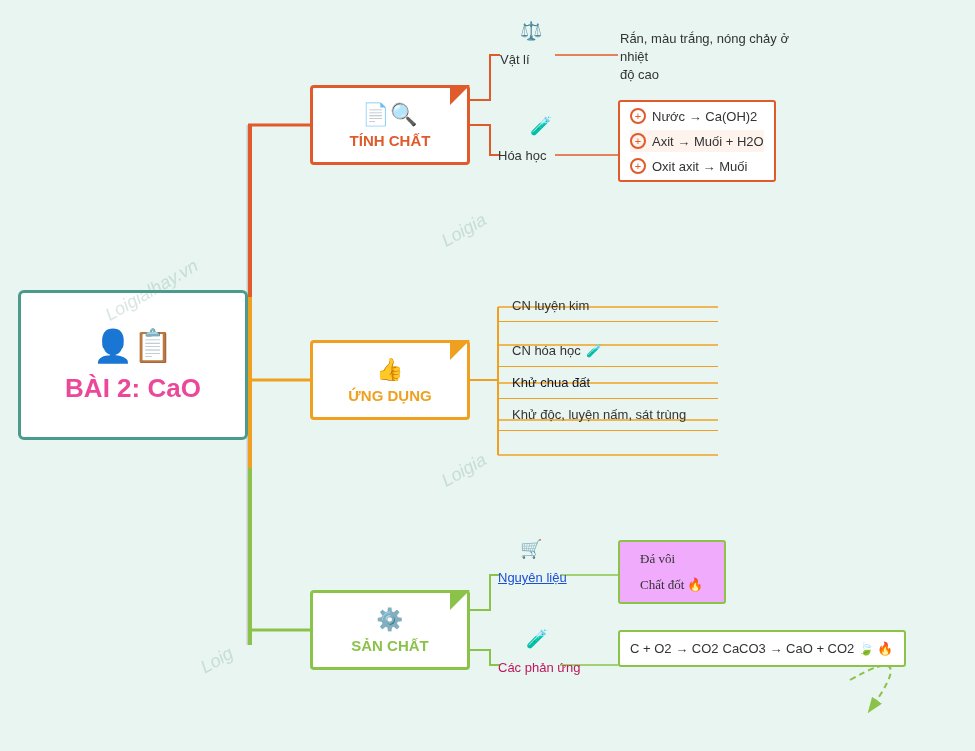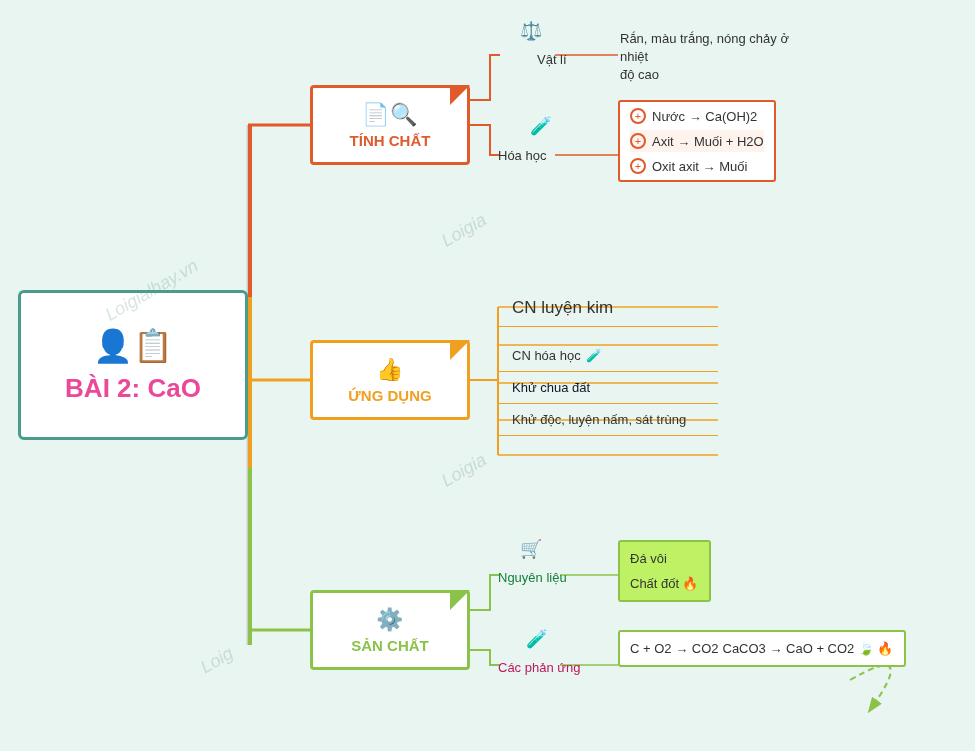--- a/index.html
+++ b/index.html
@@ -126,21 +126,20 @@
       pointer-events: none;
     }
 
     
     .vat-li-label {
       position: absolute;
       left: 500px;
       top: 52px;
       font-size: 13px;
       color: #333;
-      margin-left: 37px;
     }
 
     .vat-li-icon {
       position: absolute;
       left: 520px;
       top: 20px;
       font-size: 18px;
     }
 
     .vat-li-text {
@@ -202,41 +201,43 @@
       color: #e05a2b;
       flex-shrink: 0;
     }
 
     
     .nguyen-lieu-label {
       position: absolute;
       left: 498px;
       top: 570px;
       font-size: 13px;
-      color: #15803d;
+      color: #1d4ed8;
+      text-decoration: underline;
     }
 
     .nguyen-lieu-icon {
       position: absolute;
       left: 520px;
       top: 538px;
       font-size: 18px;
     }
 
     .nguyen-lieu-box {
       position: absolute;
       left: 618px;
       top: 540px;
       border: 2px solid #8bc34a;
       border-radius: 3px;
-      background: #bef264;
-      padding: 6px 10px;
+      background: #f0abfc;
+      padding: 6px 20px;
       display: flex;
       flex-direction: column;
       gap: 4px;
+      font-family: Liberation Serif, serif;
     }
 
     .nl-item {
       display: flex;
       align-items: center;
       gap: 6px;
       font-size: 13px;
       color: #333;
       padding: 3px 0;
     }
@@ -386,21 +387,21 @@
       <div class="plus-circle">+</div>
       <span>Axit → Muối + H2O</span>
     </div>
     <div class="reaction-item">
       <div class="plus-circle">+</div>
       <span>Oxit axit → Muối</span>
     </div>
   </div>
 
   <div style="position:absolute; left:498px; top:290px; display:flex; flex-direction:column;">
-    <div style="padding:8px 14px; font-size:17px; color:#333; border-bottom:1px solid #f0a020; min-width:220px;">CN luyện kim</div>
+    <div style="padding:8px 14px; font-size:13px; color:#333; border-bottom:1px solid #f0a020; min-width:220px;">CN luyện kim</div>
     <div style="padding:8px 14px; font-size:13px; color:#333; border-bottom:1px solid #f0a020; min-width:220px; display:flex; align-items:center; gap:6px;margin-top:13px;">CN hóa học <span>🧪</span></div>
     <div style="padding:8px 14px; font-size:13px; color:#0f172a; border-bottom:1px solid #f0a020; min-width:220px;">Khử chua đất</div>
     <div style="padding:8px 14px; font-size:13px; color:#333; border-bottom:1px solid #f0a020; min-width:220px;">Khử độc, luyện nấm, sát trùng</div>
   </div>
 
   <div class="nguyen-lieu-icon">🛒</div>
   <div class="nguyen-lieu-label">Nguyên liệu</div>
 
   <div class="nguyen-lieu-box">
     <div class="nl-item">

